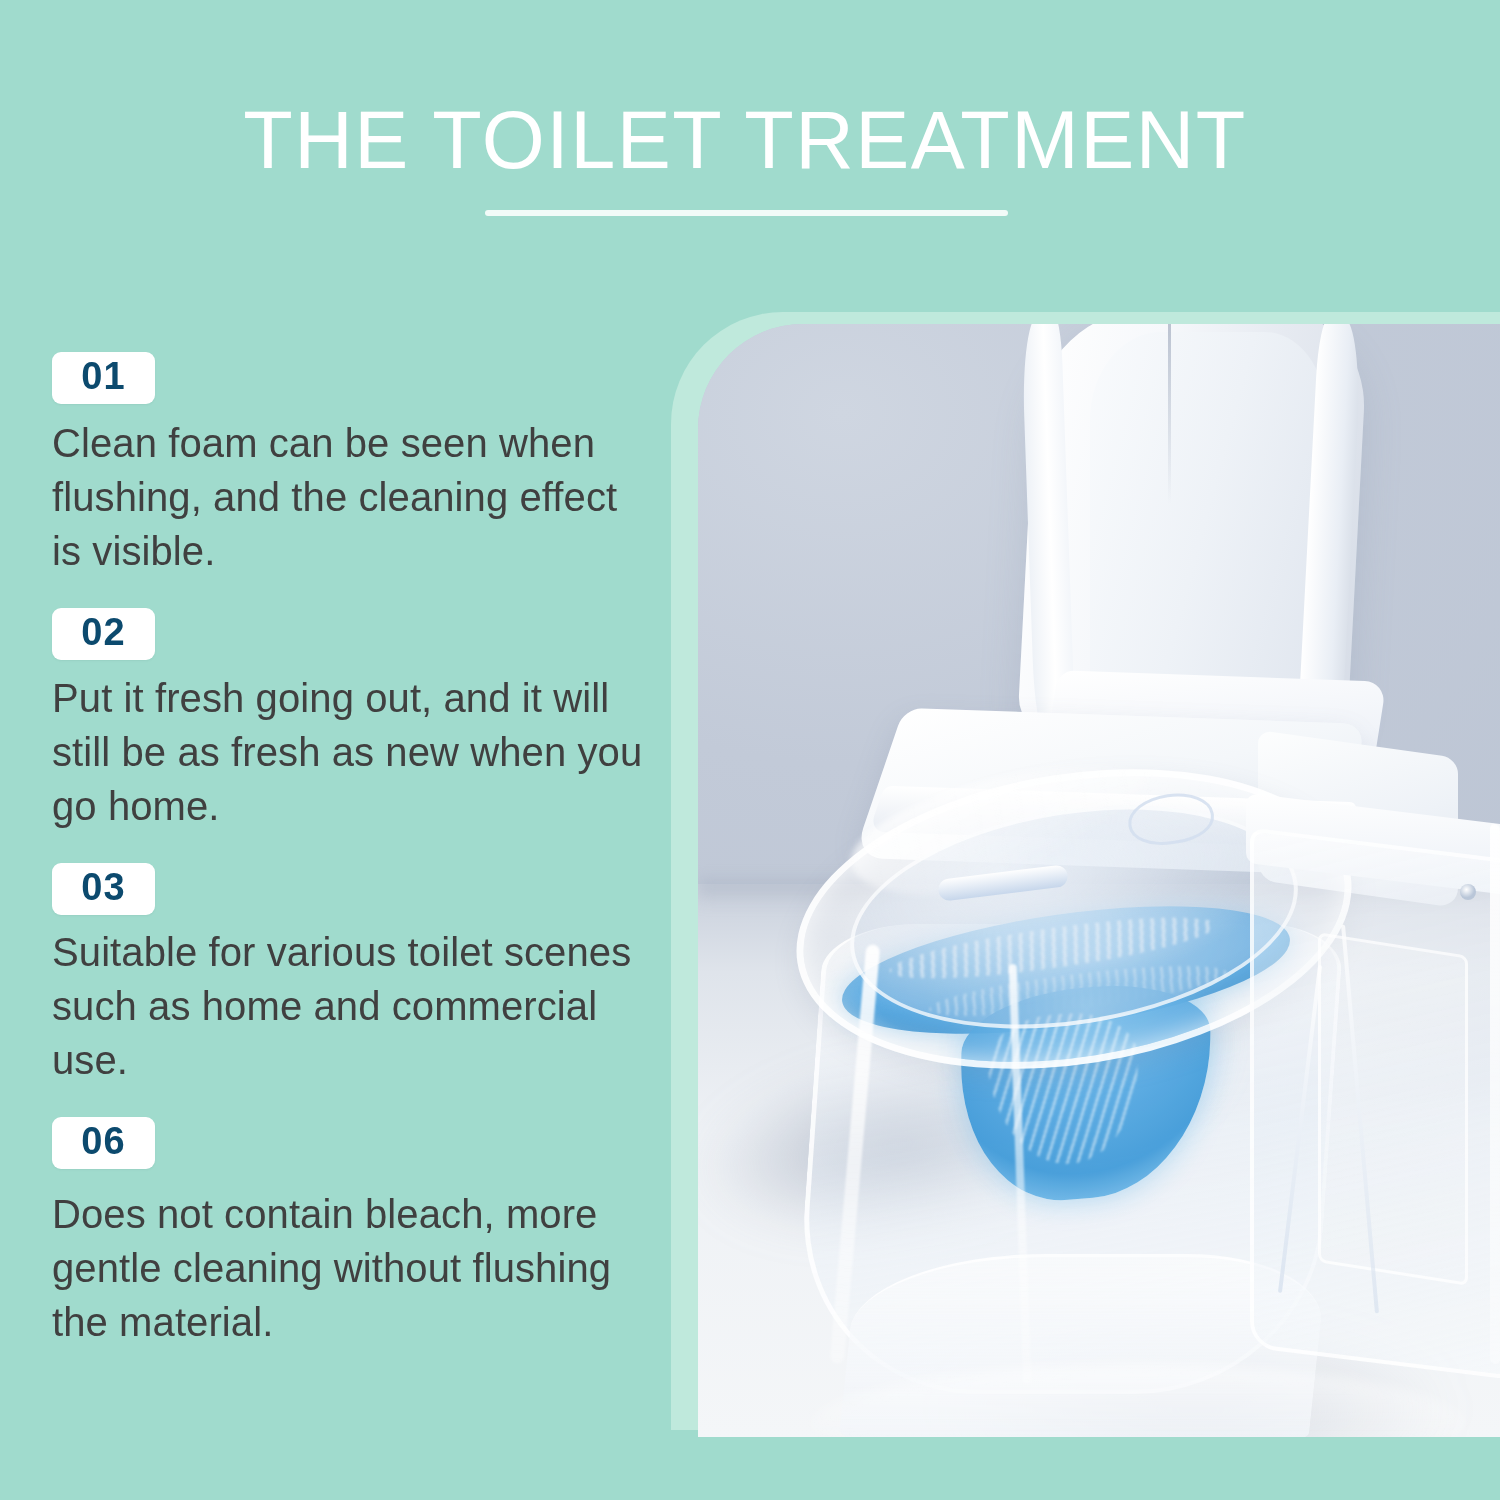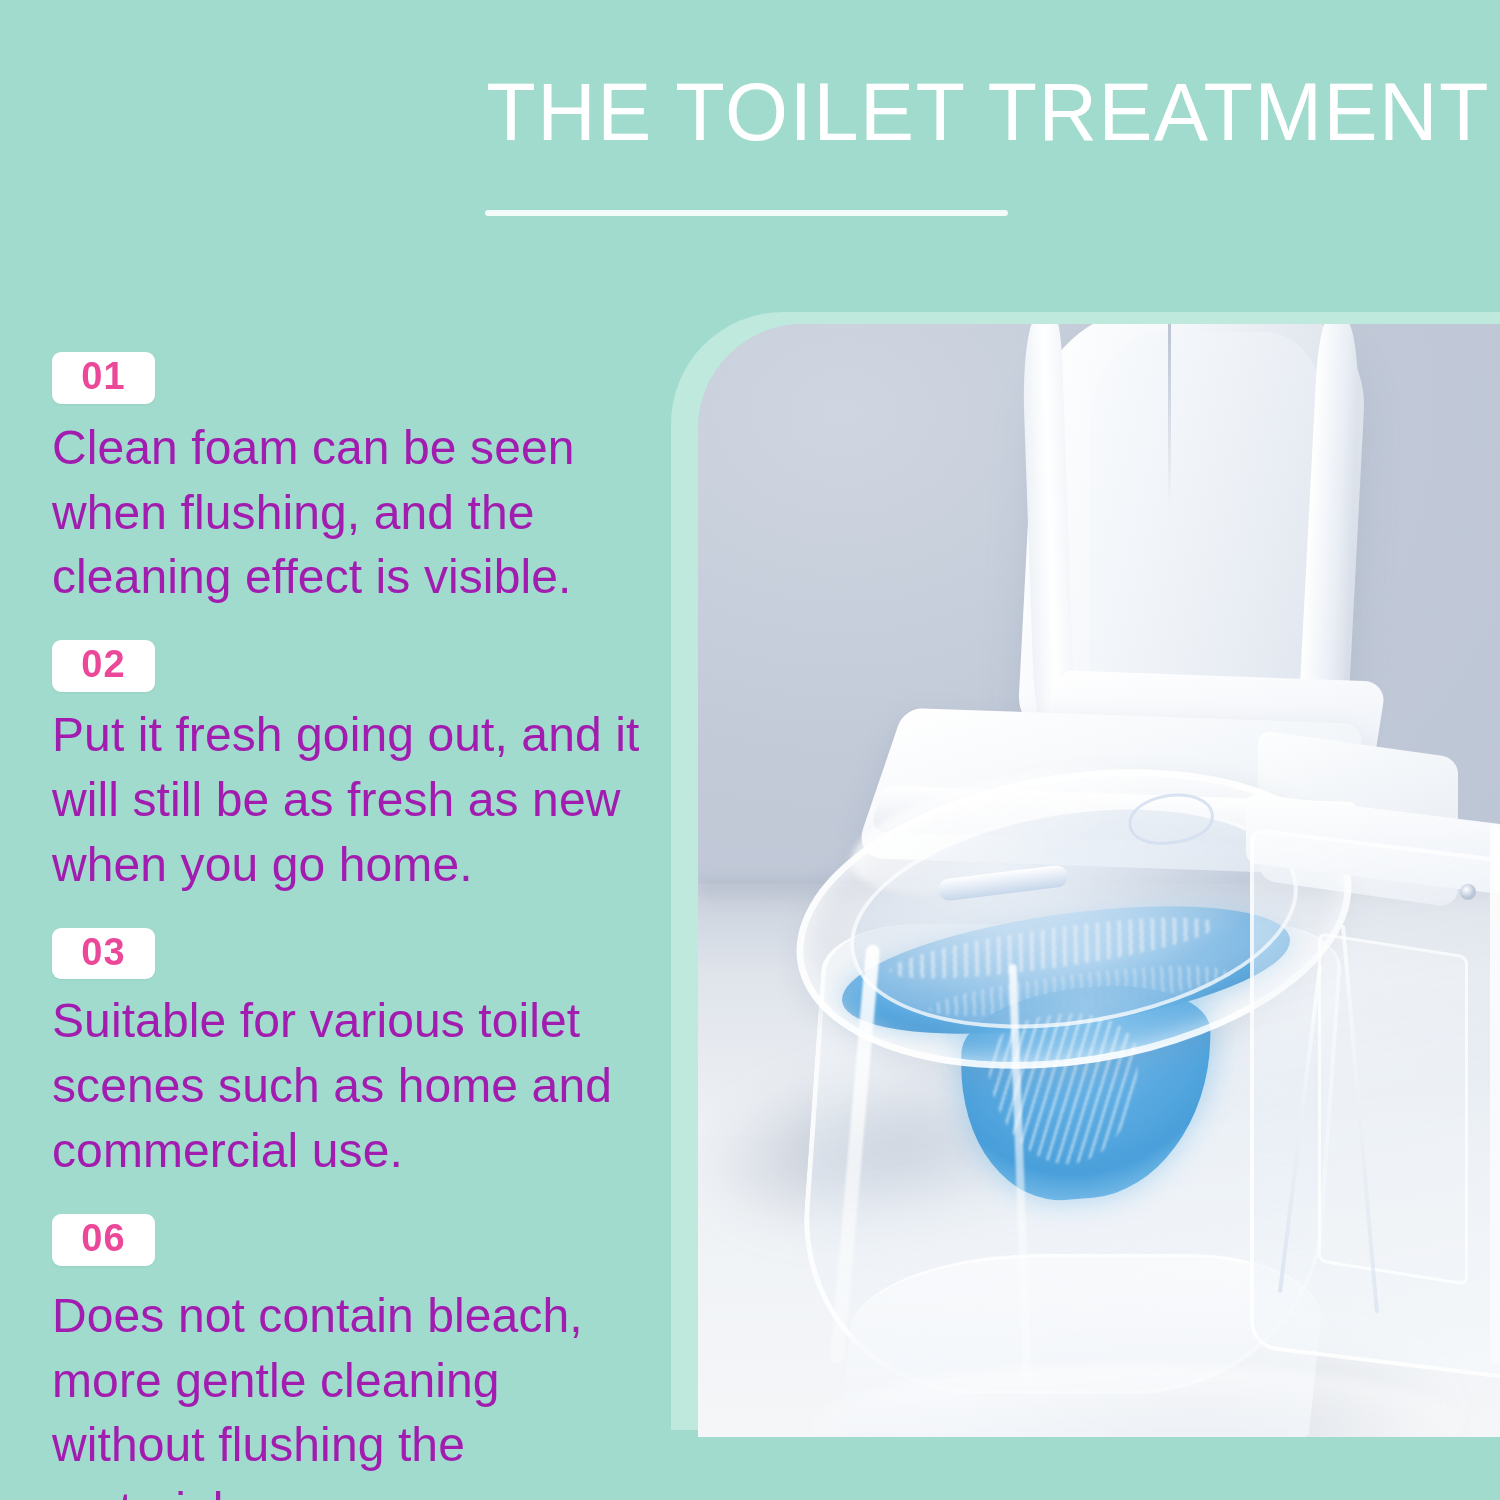--- a/index.html
+++ b/index.html
@@ -18,23 +18,23 @@
   }
 
   
   #header {
     position:absolute;
     left:0; top:0;
     width:1500px; height:250px;
   }
   #page-title {
     position:absolute;
-    left:0; top:72px;
+    left:0; top:100px;
     width:1490px;
-    text-align:right;
+    text-align:center;
     color:#ffffff;
     font-size:81px;
     font-weight:400;
     letter-spacing:1.5px;
     line-height:1;
     white-space:nowrap;
   }
   #title-rule {
     position:absolute;
     left:485px; top:210px;
@@ -51,31 +51,31 @@
   }
   .feature-item { position:relative; margin-bottom:4px; }
 
   .feature-badge {
     display:inline-block;
     min-width:103px;
     padding:5px 0 7px;
     background:#ffffff;
     border-radius:9px;
     text-align:center;
-    color:#ec4899;
+    color:#0c4a6e;
     font-size:38px;
     font-weight:700;
     line-height:1.05;
     letter-spacing:1px;
     box-shadow:0 1px 2px rgba(80,130,120,.10);
   }
   .feature-text {
     margin-top:11px;
-    color:#a21caf;
-    font-size:48px;
+    color:#404040;
+    font-size:40px;
     font-weight:400;
     line-height:1.35;
     letter-spacing:.1px;
     max-width:600px;
   }
 
   .feature-item[data-idx="0"] .feature-text { margin-top:12px; }
   .feature-item[data-idx="1"] { margin-top:30px; }
   .feature-item[data-idx="2"] { margin-top:30px; }
   .feature-item[data-idx="2"] .feature-text { margin-top:10px; }

